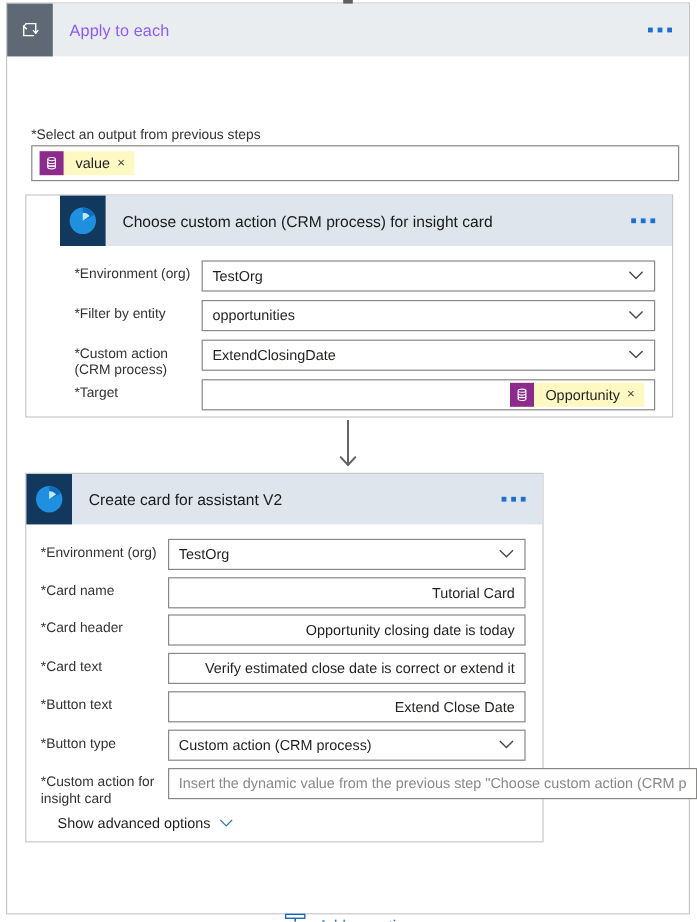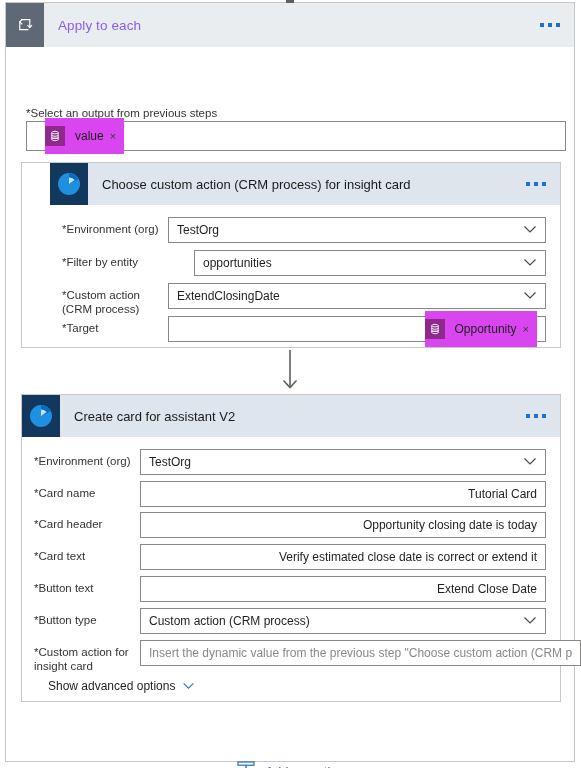--- a/index.html
+++ b/index.html
@@ -99,25 +99,24 @@
     background: #fff;
     display: flex;
     align-items: center;
     padding-left: 6px;
   }
 
   
   .token {
     display: inline-flex;
     align-items: center;
-    height: 36px;
-    background: #d946ef;
+    height: 20px;
+    background: #fef9c3;
     font-size: 12px;
     color: #201f1e;
-    margin-left: 12px;
   }
   .token-icon {
     width: 20px; height: 20px;
     background: #8d2b8d;
     display: flex; align-items: center; justify-content: center;
     flex: 0 0 20px;
   }
   .token-label { padding: 0 6px 0 10px; white-space: nowrap; }
   .token-x {
     font-size: 11px; color: #3a3a3a;
@@ -274,21 +273,21 @@
                 <span>TestOrg</span>
                 <span class="chev">
                   <svg width="14" height="9" viewBox="0 0 14 9" fill="none" stroke="#4a4a4a" stroke-width="1.2">
                     <polyline points="1.5,1.5 7,7 12.5,1.5"></polyline>
                   </svg>
                 </span>
               </div>
             </div>
           </div>
 
-          <div class="row" style="top:45px;gap:26px;">
+          <div class="row" style="top:45px;">
             <div class="lbl">
               <span class="star">*</span><span>Filter by entity</span>
             </div>
             <div class="fld">
               <div class="tbox">
                 <span>opportunities</span>
                 <span class="chev">
                   <svg width="14" height="9" viewBox="0 0 14 9" fill="none" stroke="#4a4a4a" stroke-width="1.2">
                     <polyline points="1.5,1.5 7,7 12.5,1.5"></polyline>
                   </svg>
@@ -340,21 +339,21 @@
         </div>
       </div>
 
       <div class="arrow-wrap" style="top:303px;">
         <svg width="18" height="44" viewBox="0 0 18 44" fill="none" stroke="#605e5c" stroke-width="1.6">
           <path d="M9 0 V36"></path>
           <polyline points="2.5,30.5 9,37.5 15.5,30.5" fill="none"></polyline>
         </svg>
       </div>
 
-      <div class="card" style="left:15px; top:347px; width:540px; height:308px;">
+      <div class="card" style="left:15px; top:347px; width:432px; height:308px;">
 
         <div class="card-header">
           <div class="card-icon-box">
             <svg width="26" height="26" viewBox="0 0 26 26">
               <circle cx="13" cy="13" r="11" fill="#1f8fe0"></circle>
               <path d="M13 13 L13 2.2 A10.8 10.8 0 0 1 22.5 8.2 Z" fill="#0c6cc0"></path>
               <path d="M13 13 L13 6.4 L18.6 9.1 A6.5 6.5 0 0 0 13 13 Z" fill="#7fd4f2"></path>
               <path d="M13 13 L13 6.4 A6.6 6.6 0 0 1 18.6 9.1 Z" fill="#bfe9fa"></path>
             </svg>
           </div>

